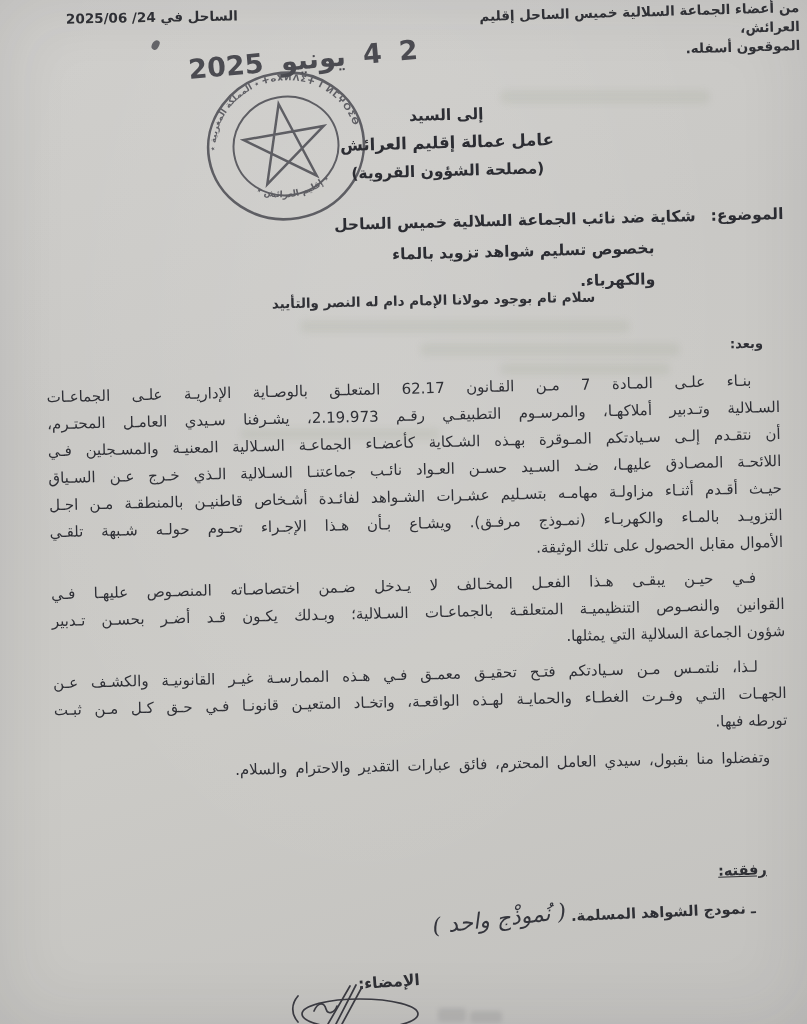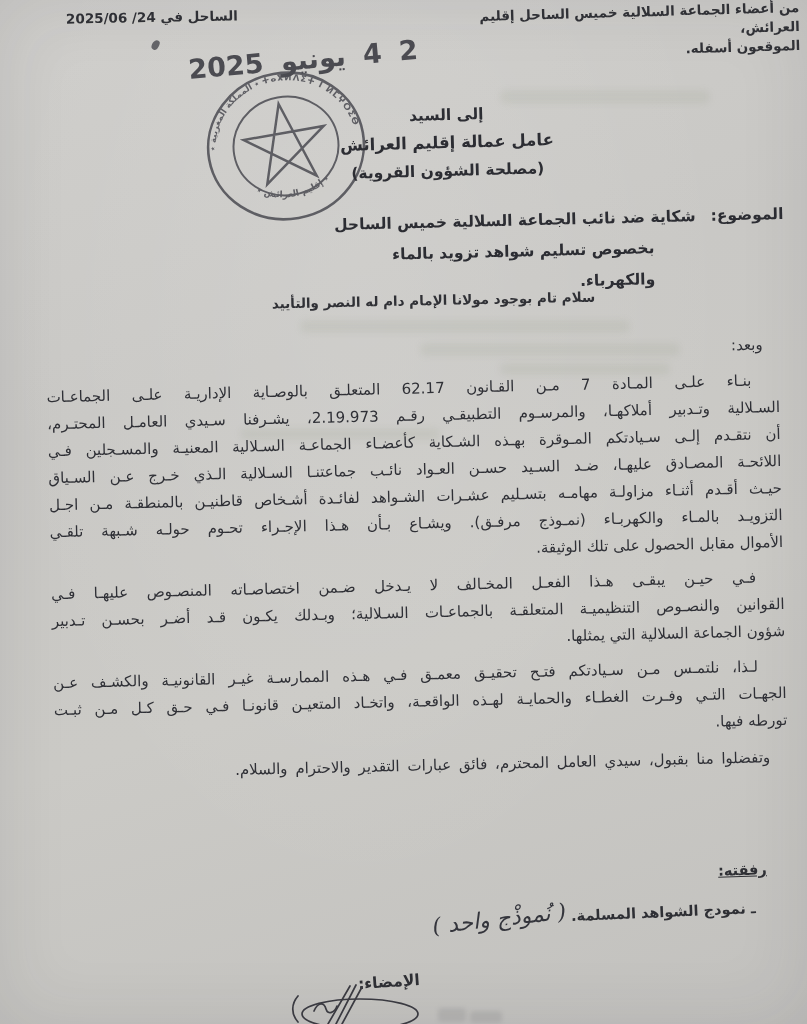--- a/index.html
+++ b/index.html
@@ -37,21 +37,21 @@
   .recipient .r3{font-size:15.5px;font-weight:700;}
   
   .subject{top:199px;right:24px;width:470px;direction:rtl;display:flex;gap:15px;
     transform:rotate(-1.4deg);transform-origin:top right;
     font-size:15.5px;font-weight:700;line-height:31px;color:#2c2d33;}
   .subject .lbl{white-space:nowrap;}
   .subject .l2{padding-right:42px;}
   
   .salutation{top:292px;left:130px;right:70px;text-align:center;direction:rtl;
     font-size:13.5px;font-weight:600;transform:rotate(-1.2deg);color:#303136;}
-  .afterword{top:336px;right:44px;direction:rtl;font-size:15px;font-weight:400;
+  .afterword{top:336px;right:44px;direction:rtl;font-size:13px;font-weight:700;
     transform:rotate(-1deg);color:#2f3036;}
   
   .column{top:367px;left:46px;right:28px;direction:rtl;
     font-size:15px;line-height:27px;color:#2f3036;
     transform:rotate(-1.35deg);transform-origin:top right;}
   .jl{text-align:justify;text-align-last:justify;}
   .jr{text-align:right;}
   .ind{padding-right:28px;}
   .p-gap{margin-top:8px;}
   .closing-line{margin-top:10px;text-align:right;padding-right:18px;word-spacing:3px;}

